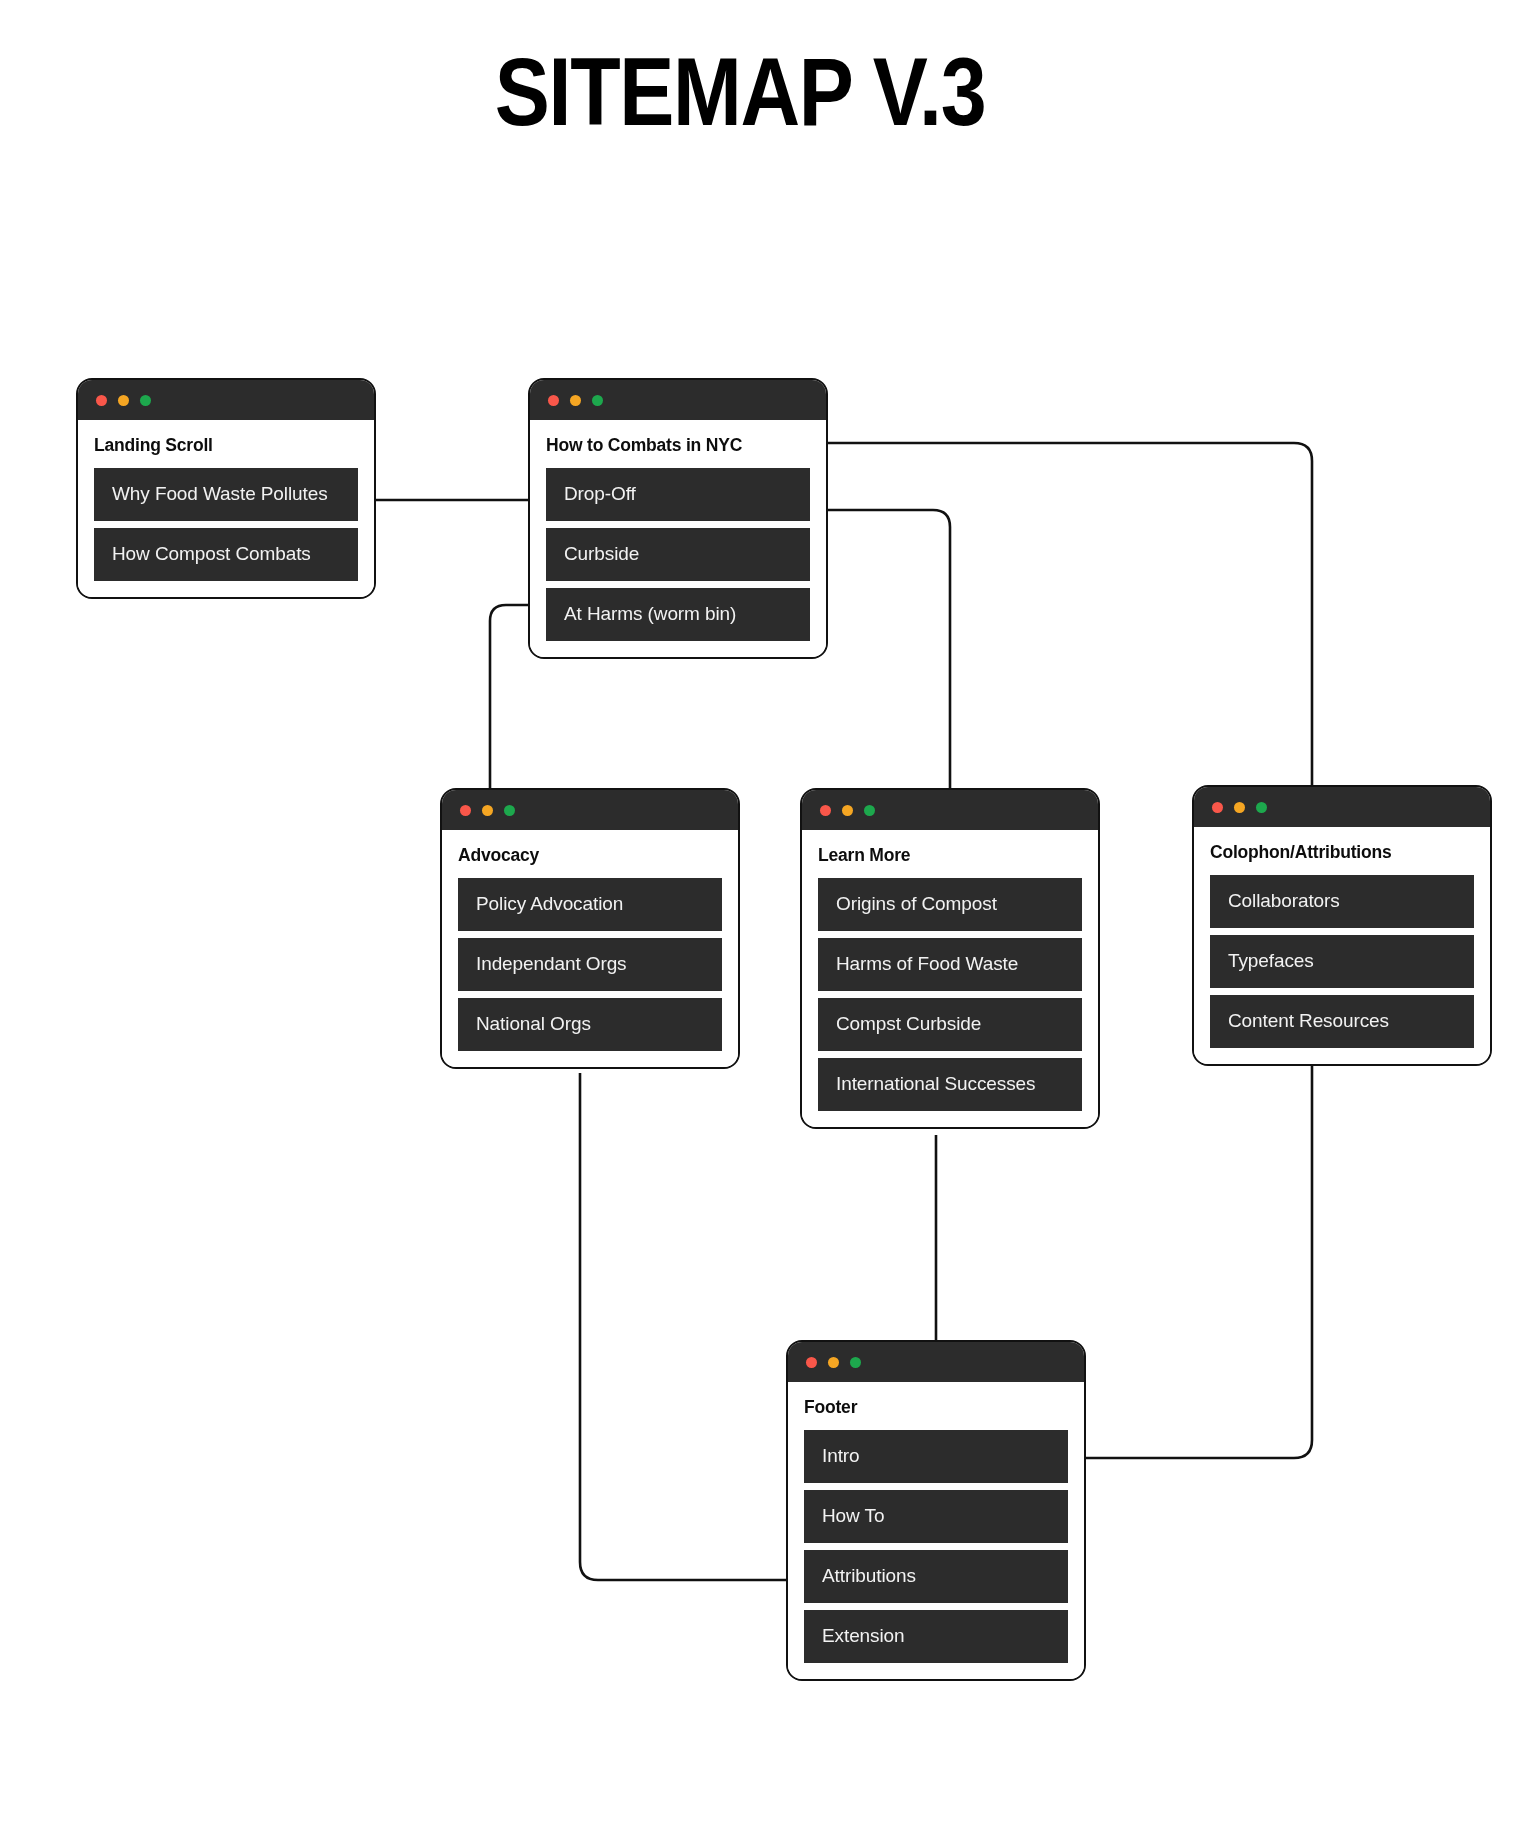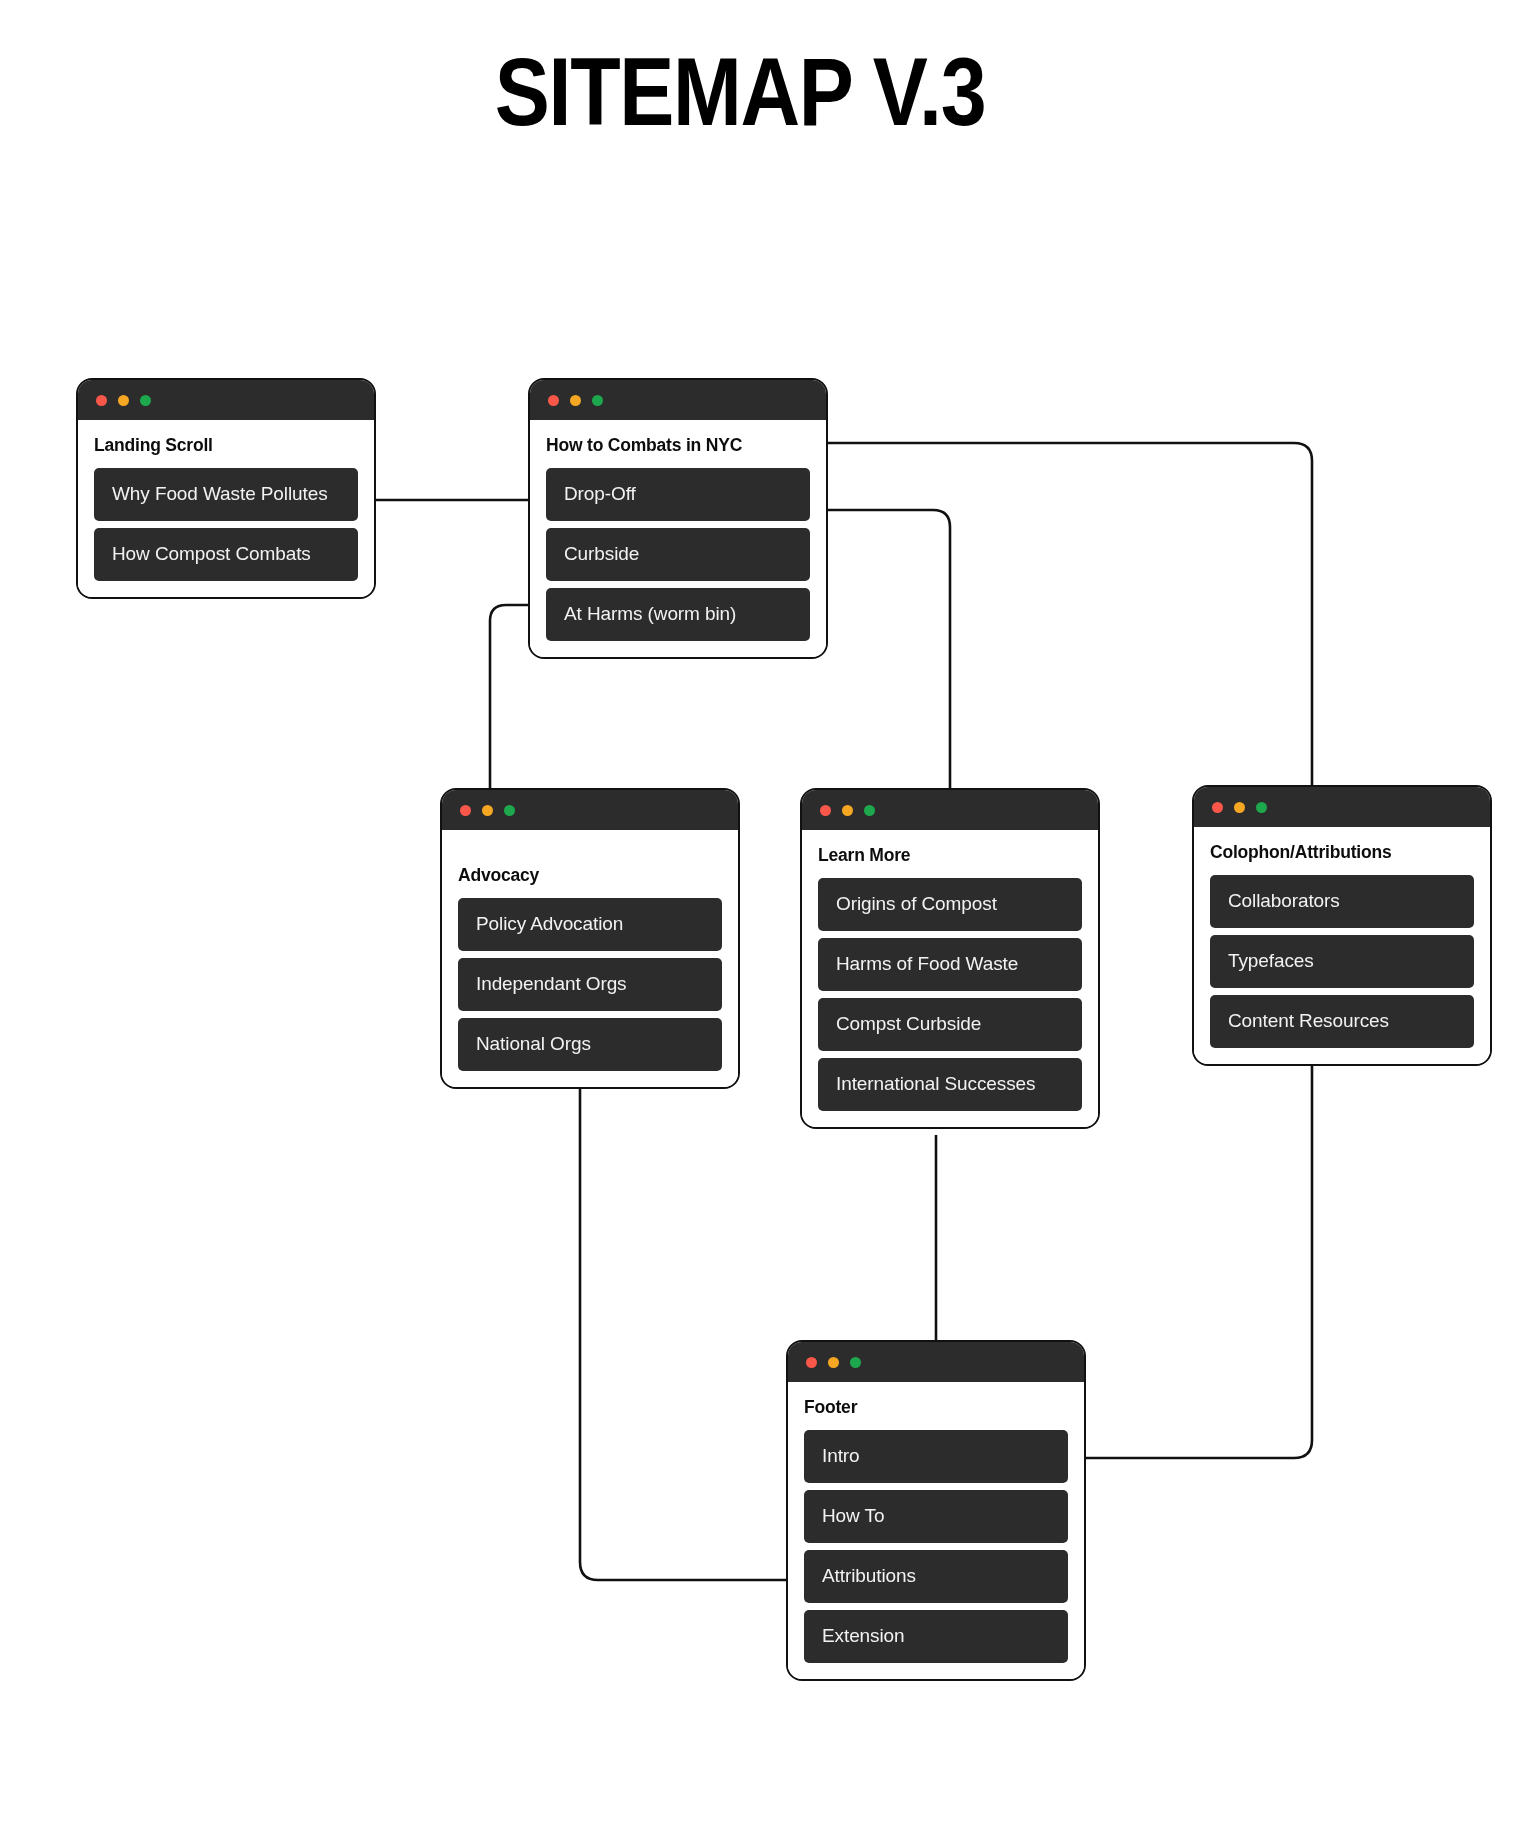--- a/index.html
+++ b/index.html
@@ -91,36 +91,36 @@
   .card-title {
     font-size: 17.5px;
     font-weight: 700;
     color: #0d0d0d;
     letter-spacing: -0.2px;
     padding: 1px 0 6px 0;
     line-height: 1.15;
   }
   .row {
     background: #2c2c2c;
-    border-radius: 5px;
+    border-radius: 0;
     height: 53px;
     display: flex;
     align-items: center;
     padding-left: 18px;
     color: #f2f2f2;
     font-size: 19px;
     letter-spacing: -0.1px;
     line-height: 1.1;
     white-space: nowrap;
   }
 
   
   #card-landing   { left: 76px;   top: 378px;  width: 300px; }
   #card-howto     { left: 528px;  top: 378px;  width: 300px; }
-  #card-advocacy  { left: 440px;  top: 788px;  width: 300px; gap: 20px; }
+  #card-advocacy  { left: 440px;  top: 788px;  width: 300px; }
   #card-learnmore { left: 800px;  top: 788px;  width: 300px; }
   #card-colophon  { left: 1144px; top: 785px;  width: 300px; margin-left: 48px; }
   #card-footer    { left: 786px;  top: 1340px; width: 300px; }
 </style>
 </head>
 <body>
 
 <div id="stage">
 
   <div id="page-title">SITEMAP V.3</div>

